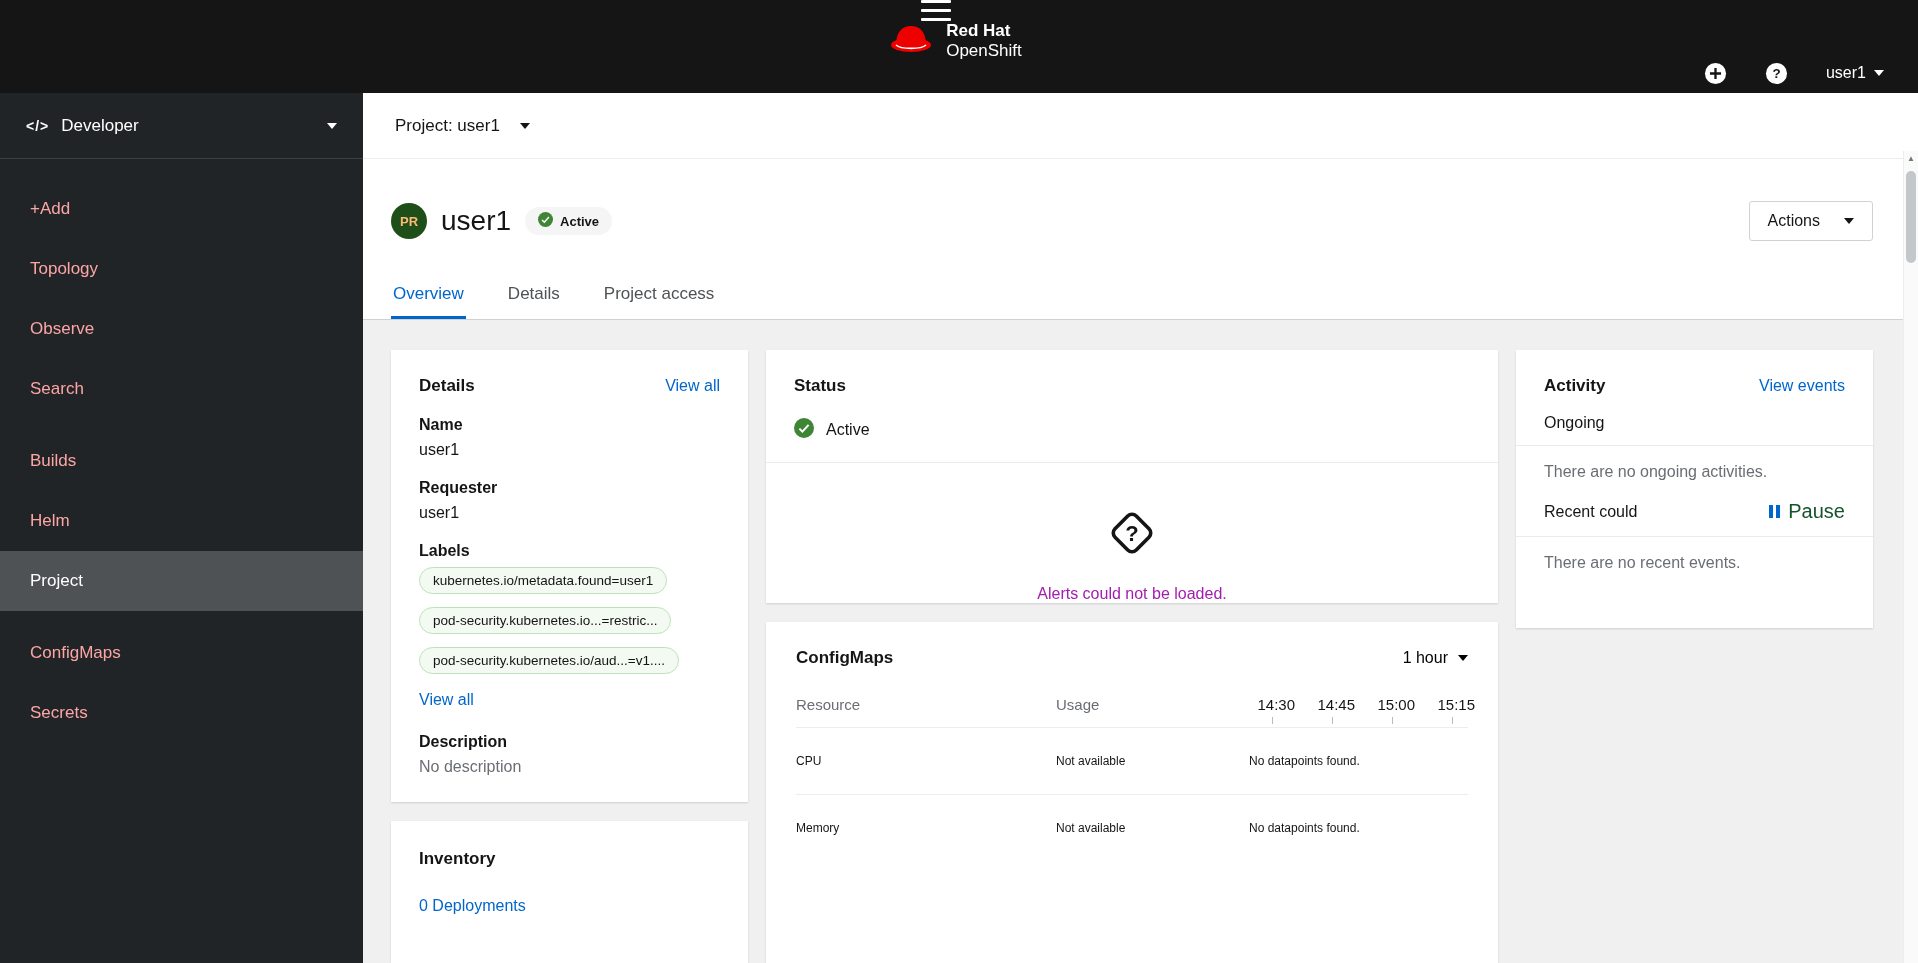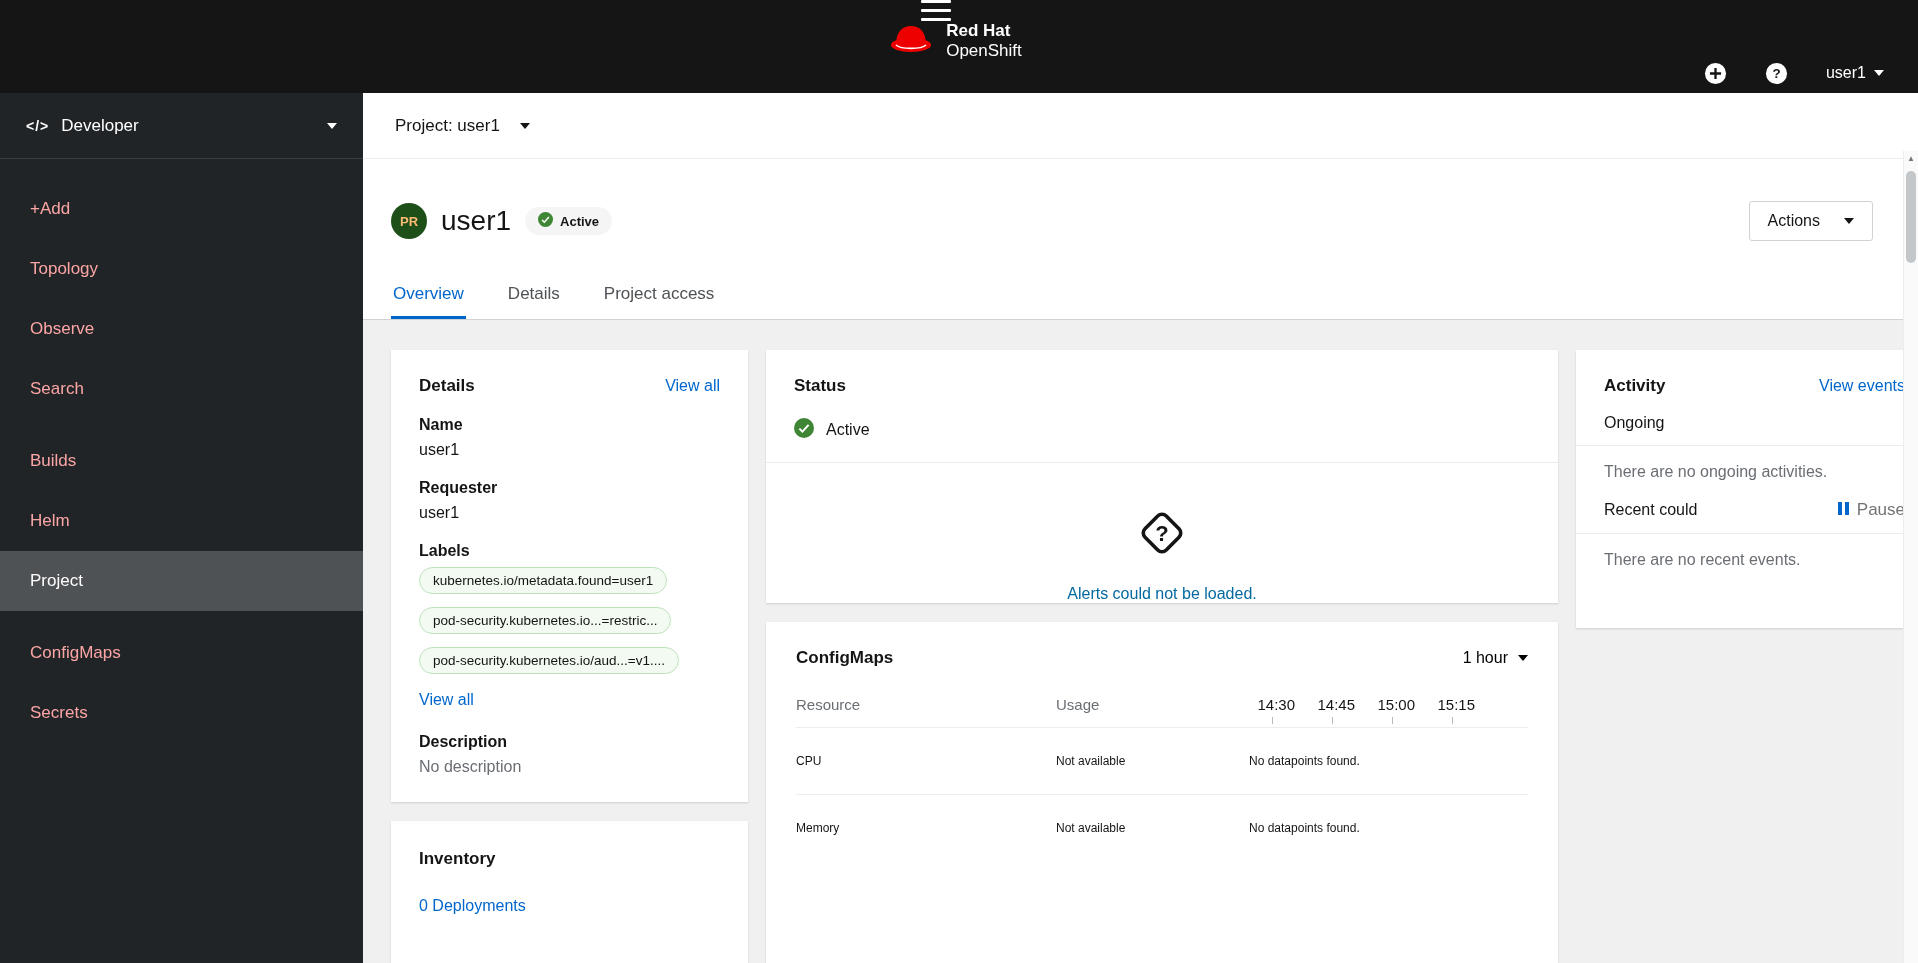--- a/index.html
+++ b/index.html
@@ -56,21 +56,21 @@
                  padding:10px 18px; font-size:16px; display:flex; align-items:center; gap:24px;
                  cursor:pointer; color:#151515; }
   .tabs { display:flex; gap:40px; margin-top:30px; }
   .tab { padding:13px 2px 15px; font-size:17px; color:#4f5255; cursor:pointer; background:none; border:none; }
   .tab.active { color:#0066cc; box-shadow: inset 0 -3px 0 0 #0066cc; }
 
   
   .cards { flex:1; display:flex; gap:18px; padding:30px 45px 0 28px; overflow:hidden; }
   .col { display:flex; flex-direction:column; gap:19px; }
   .col-left  { width:357px; flex-shrink:0; }
-  .col-mid   { width:792px; flex-shrink:0; }
+  .col-mid   { width:732px; flex-shrink:0; }
   .col-right { width:357px; flex-shrink:0; }
   .card { background:#fff; box-shadow:0 1px 2px rgba(3,3,3,.14); }
   .card-head { display:flex; justify-content:space-between; align-items:baseline; }
   .card-title { font-size:17px; font-weight:bold; }
   .link { color:#0066cc; font-size:16px; cursor:pointer; background:none; border:none; }
 
   
   .details-card { height:474px; padding:26px 28px; }
   .dt { font-weight:bold; font-size:16px; margin-top:20px; margin-bottom:7px; }
   .dd { font-size:16px; }
@@ -80,42 +80,42 @@
           border-radius:15px; padding:5px 13px; font-size:13.5px; white-space:nowrap;
           overflow:hidden; text-overflow:ellipsis; cursor:default; }
   .labels-viewall { margin:4px 0 4px; display:inline-block; }
 
   
   .status-card { height:321px; padding:26px 0 0; }
   .status-card .card-head, .status-row { padding:0 28px; }
   .status-row { display:flex; align-items:center; gap:12px; margin:22px 0 20px; font-size:16px; }
   .divider { border-top:1px solid #ebebeb; }
   .alerts-empty { display:flex; flex-direction:column; align-items:center; padding-top:42px; }
-  .alerts-empty .msg { margin-top:20px; font-size:16px; color:#0369a1; }
+  .alerts-empty .msg { margin-top:20px; font-size:16px; color:#a21caf; }
 
   
   .util-card { height:560px; padding:26px 30px; }
   .util-duration { display:flex; align-items:center; gap:10px; font-size:16px; cursor:pointer;
                    background:none; border:none; }
   .util-cols { display:grid; grid-template-columns:260px 175px 1fr; margin-top:28px;
                padding-bottom:14px; font-size:15px; color:#6a6e73; align-items:start; }
   .times { display:flex; gap:14px; padding-left:18px; color:#151515; }
   .time { width:46px; text-align:right; position:relative; }
   .time::after { content:''; position:absolute; left:50%; bottom:-11px; width:1px; height:7px; background:#b8bbbe; }
   .util-row { display:grid; grid-template-columns:260px 175px 1fr; padding:26px 0;
               border-top:1px solid #ededed; font-size:12px; align-items:center; }
   .util-row .datapoints { padding-left:18px; }
 
   
   .activity-card { height:278px; padding:26px 0 0; }
   .activity-card .card-head { padding:0 28px; }
   .section-label { padding:18px 28px 13px; font-size:16px; }
   .empty-text { padding:17px 28px; font-size:16px; color:#6a6e73; }
   .recent-row { display:flex; justify-content:space-between; align-items:center; padding:2px 28px 13px; font-size:16px; }
-  .pause-btn { display:flex; align-items:center; gap:8px; color:#737373; font-size:17px;
+  .pause-btn { display:flex; align-items:center; gap:8px; color:#14532d; font-size:20px;
                background:none; border:none; cursor:pointer; }
 
   
   .inventory-card { height:240px; padding:28px 28px; }
   .inventory-link { display:inline-block; margin-top:28px; }
 
   
   .scrollbar { position:absolute; top:58px; right:0; bottom:0; width:15px; background:#fafafa;
                border-left:1px solid #ededed; }
   .scroll-up { position:absolute; top:3px; left:0; width:100%; text-align:center; font-size:8px; color:#737679; }

